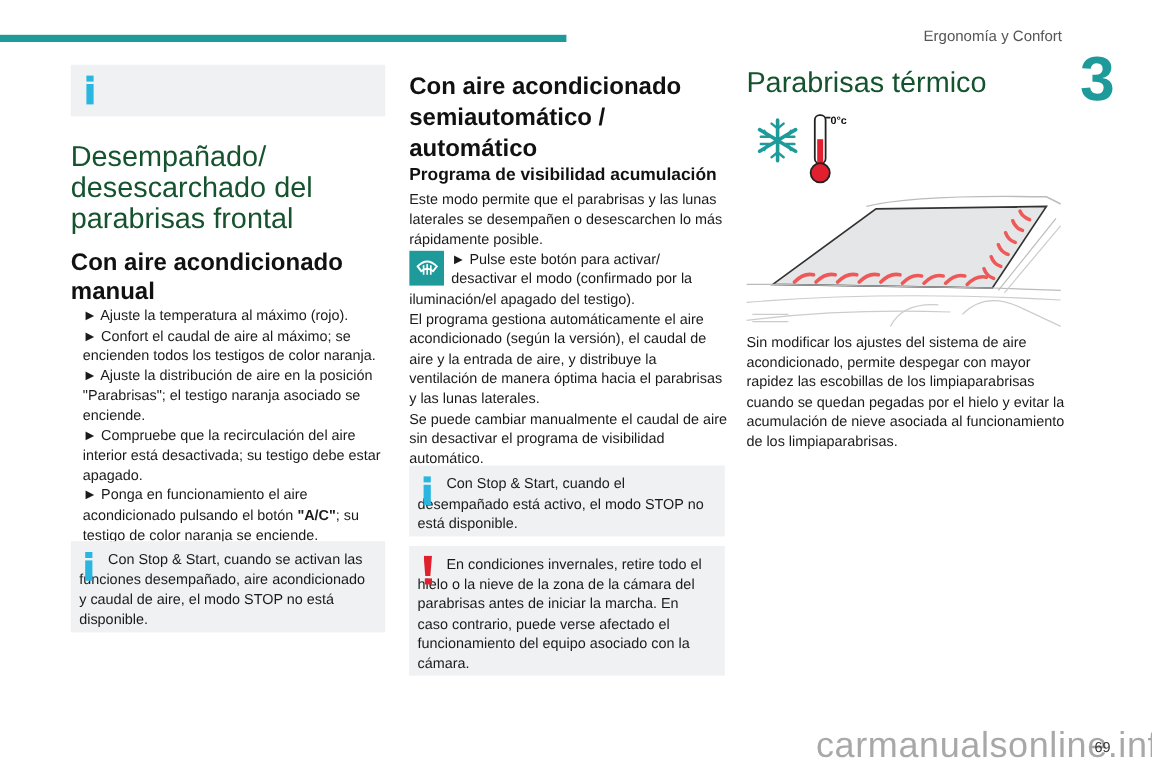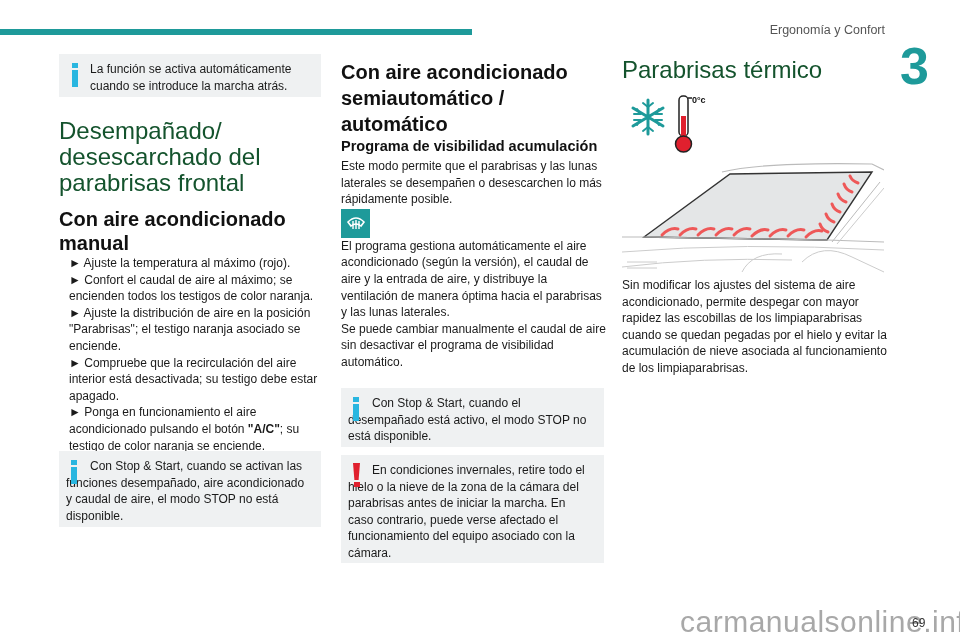--- a/index.html
+++ b/index.html
@@ -29,21 +29,20 @@
 
 <div class="topbar"></div>
 <div class="section-title">Ergonomía y Confort</div>
 <div class="chapter">3</div>
 
 <div class="note" style="left:59px; top:54px; width:262px; height:43px; padding:7px 10px 0 31px;">
   <span class="ico-i" style="top:9px;">
       <span class="dot"></span>
       <span class="bar"></span>
     </span>
-  <span>La función se activa automáticamente cuando se introduce la marcha atrás.</span>
 </div>
 
 <div class="light-h" style="left:59px; top:118px; width:250px;">Desempañado/ desescarchado del parabrisas frontal</div>
 
 <div class="bold-h" style="left:59px; top:207px; width:250px;">Con aire acondicionado manual</div>
 
 <div class="body-text" style="left:59px; top:255px; width:265px;margin-left:10px;">
   <div>► Ajuste la temperatura al máximo (rojo).</div>
   <div>► Confort el caudal de aire al máximo; se encienden todos los testigos de color naranja.</div>
   <div>► Ajuste la distribución de aire en la posición "Parabrisas"; el testigo naranja asociado se enciende.</div>
@@ -64,20 +63,21 @@
 
 <div class="body-text" style="left:341px; top:158px; width:265px;">
   <div>Este modo permite que el parabrisas y las lunas laterales se desempañen o desescarchen lo más rápidamente posible.</div>
   <div style="overflow:hidden;">
     <div class="defrost-btn" style="margin-top:1px;">
       <svg width="20" height="16" viewBox="0 0 20 16">
         <path d="M2 7 Q10 -1 18 7 L15 11 Q10 7 5 11 Z" fill="none" stroke="#fff" stroke-width="1.6"></path>
         <path d="M7 6 v8 M10 5 v9 M13 6 v8" stroke="#fff" stroke-width="1.4"></path>
       </svg>
     </div>
+    <span>► Pulse este botón para activar/ desactivar el modo (confirmado por la iluminación/el apagado del testigo).</span>
   </div>
   <div>El programa gestiona automáticamente el aire acondicionado (según la versión), el caudal de aire y la entrada de aire, y distribuye la ventilación de manera óptima hacia el parabrisas y las lunas laterales.</div>
   <div>Se puede cambiar manualmente el caudal de aire sin desactivar el programa de visibilidad automático.</div>
 </div>
 
 <div class="note" style="left:341px; top:388px; width:263px; height:59px; padding:7px 10px 0 7px; line-height:16.6px;">
   <span class="ico-i" style="top:9px; left:12px;">
       <span class="dot"></span>
       <span class="bar"></span>
     </span>

